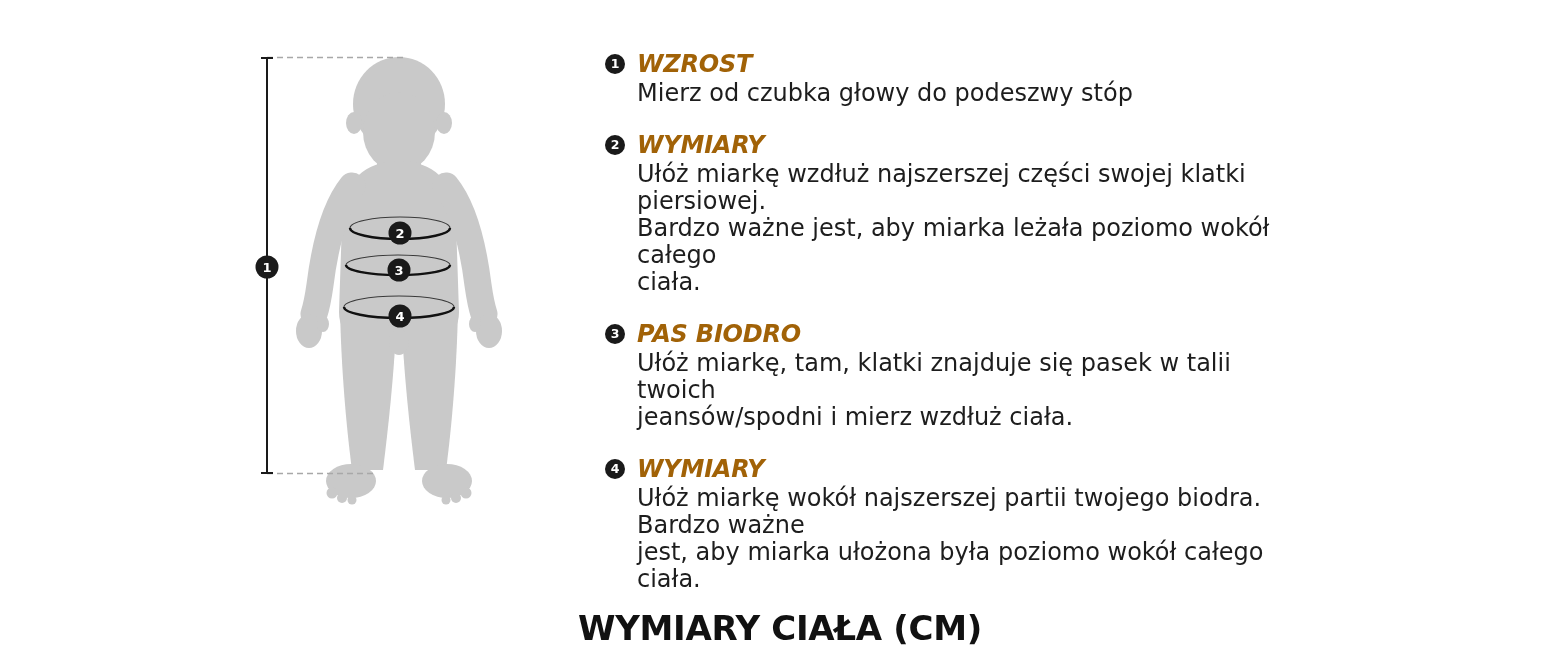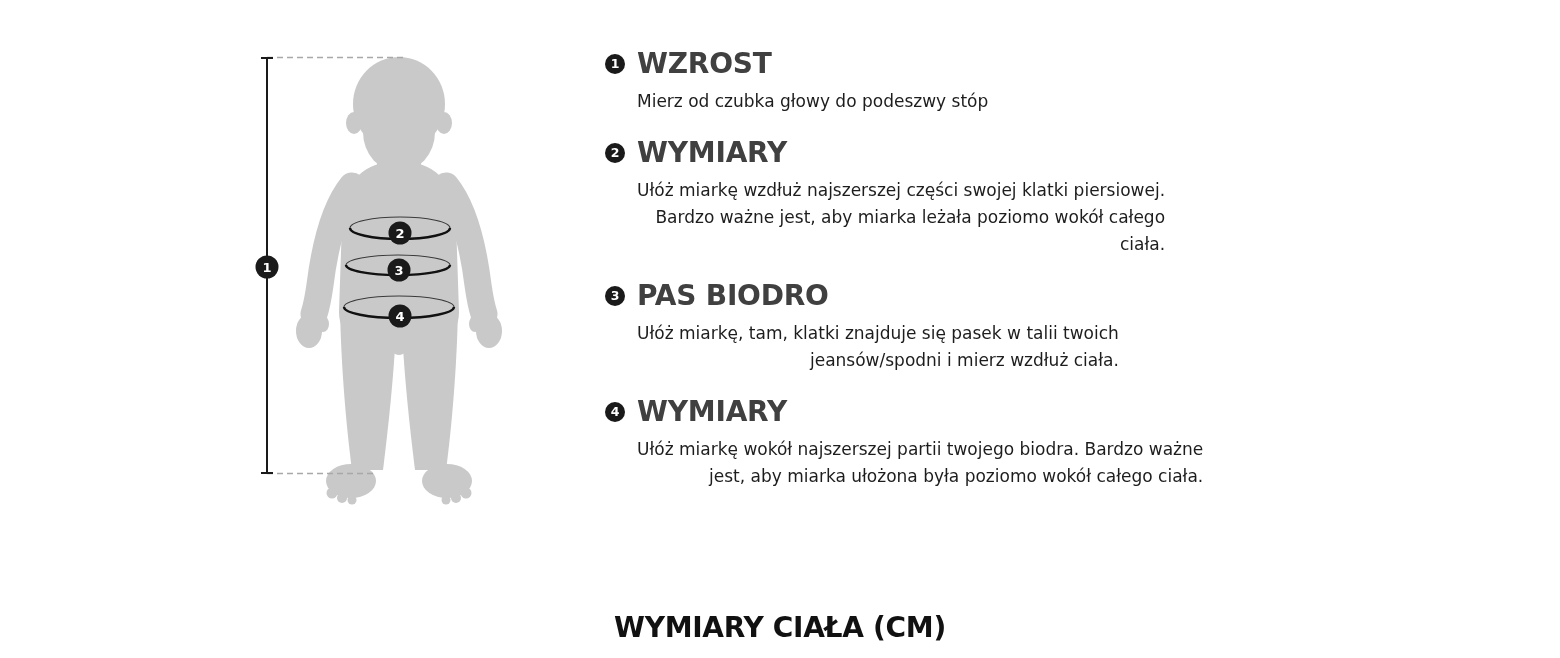--- a/index.html
+++ b/index.html
@@ -39,32 +39,32 @@
   .sections{position:absolute;left:605px;top:52px;width:675px;}
   .section{display:flex;align-items:flex-start;margin-bottom:26px;}
   .num-badge{
     flex:0 0 auto;width:20px;height:20px;border-radius:50%;
     background:var(--badge);color:#fff;
     display:flex;align-items:center;justify-content:center;
     font-size:12.5px;font-weight:bold;line-height:1;
     margin-right:12px;margin-top:2px;
   }
   .sec-title{
-    font-size:28px;line-height:24px;font-weight:bold;
-    letter-spacing:-0.2px;color:#404040;
+    font-size:24px;line-height:24px;font-weight:bold;
+    letter-spacing:-0.2px;color:#a16207;font-style:italic;
   }
   .sec-body{
-    font-size:17px;line-height:27px;margin-top:12px;
-    color:var(--ink);white-space:pre-line;max-width:660px;text-align:right;
+    font-size:24px;line-height:27px;margin-top:4px;
+    color:var(--ink);white-space:pre-line;max-width:660px;
   }
 
   
   .bottom-title{
     position:absolute;left:0;right:0;top:611px;
-    text-align:center;font-size:28px;line-height:34px;
+    text-align:center;font-size:34px;line-height:34px;
     font-weight:bold;letter-spacing:-0.3px;color:#111;
   }
 </style>
 </head>
 <body>
 
 <div class="canvas">
 
   <div class="figure">
     <svg viewBox="0 0 290 480" width="290" height="480">

